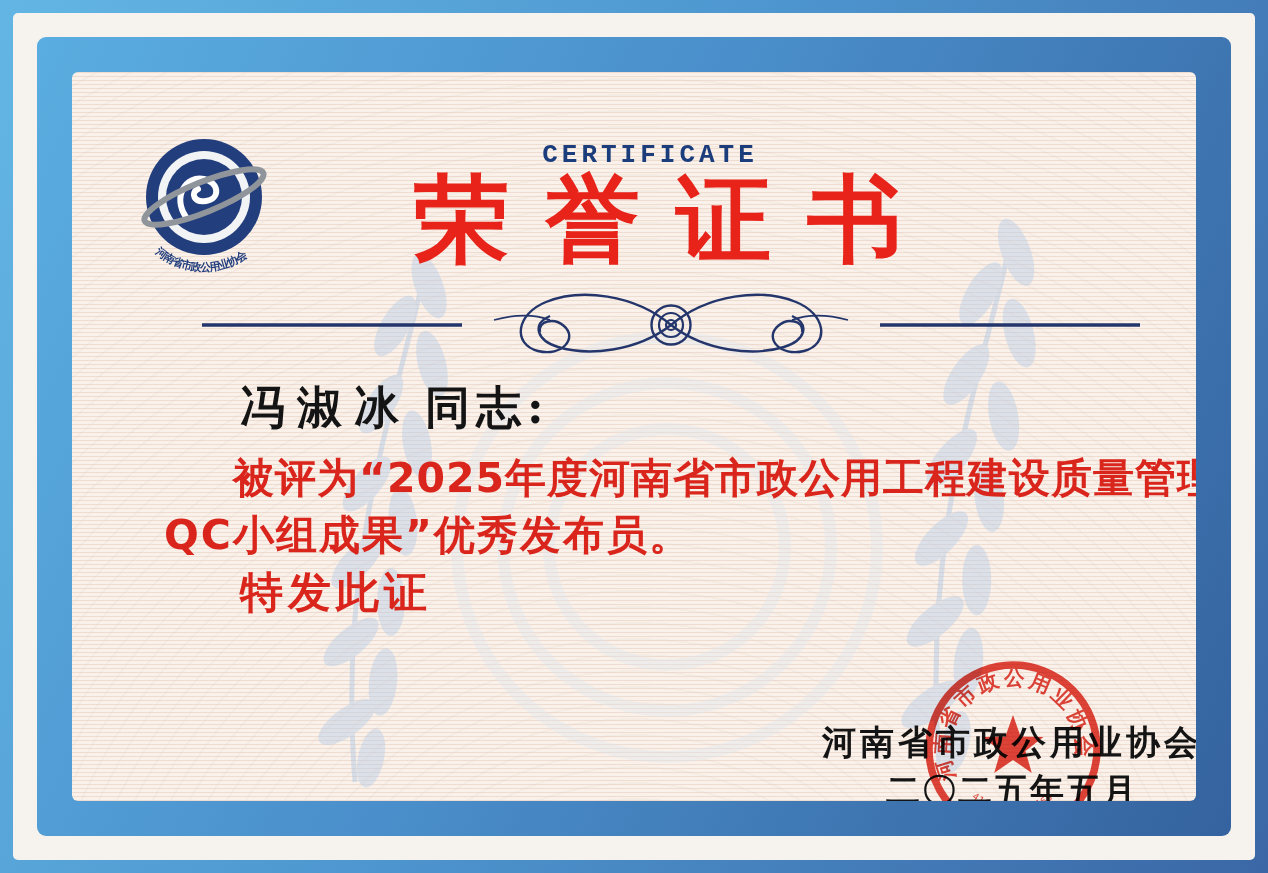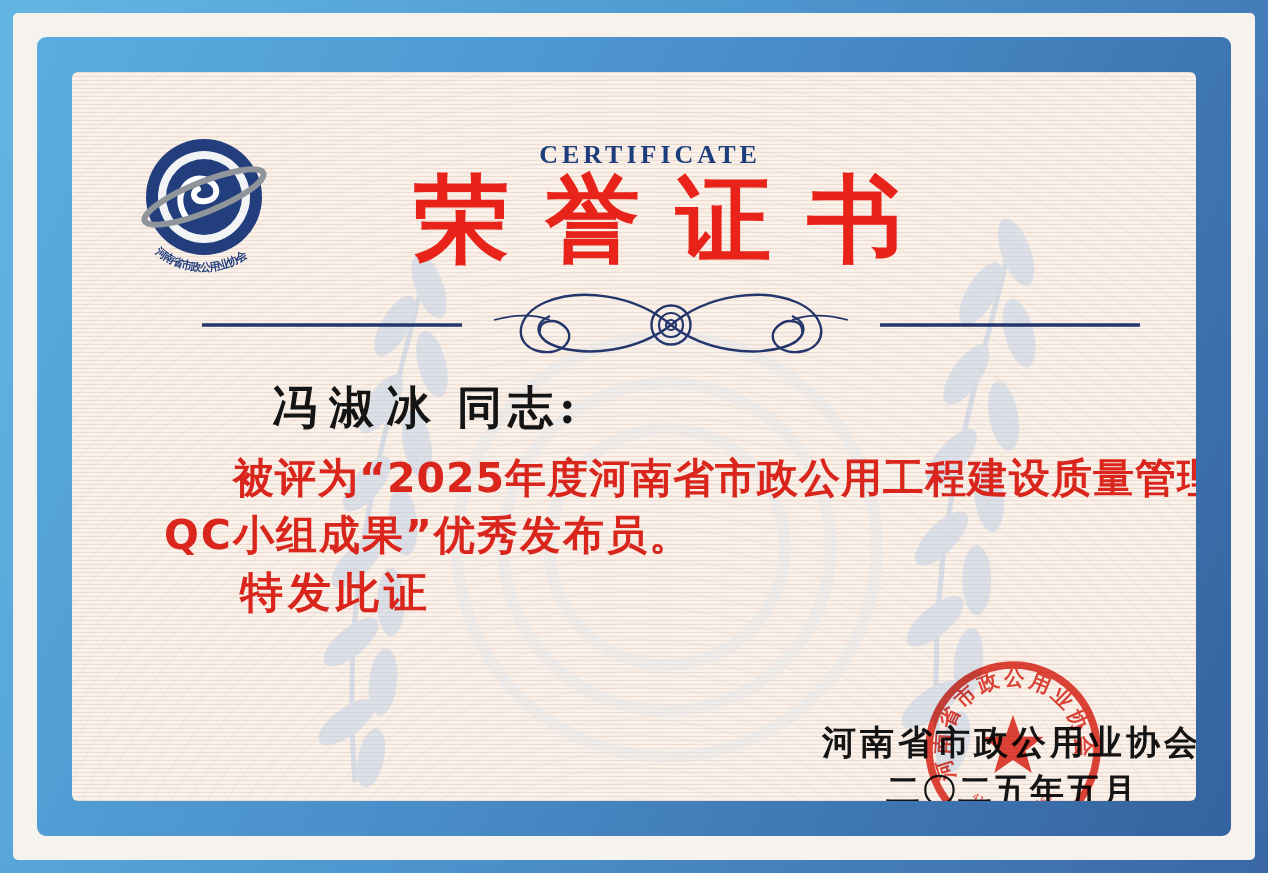--- a/index.html
+++ b/index.html
@@ -38,35 +38,35 @@
   
   .wm{position:absolute;pointer-events:none;}
   .laurel-left{left:205px;top:180px;opacity:.42;}
   .laurel-right{left:785px;top:145px;opacity:.42;}
   .rings{left:355px;top:235px;opacity:.30;}
   
   .logo{position:absolute;left:64px;top:61px;}
   
   .title-en{
     position:absolute;left:578px;top:68px;transform:translateX(-50%);
-    color:#1c3d7c;font-family:Liberation Serif, serif;font-weight:bold;
+    color:#1c3d7c;font-family:Liberation Mono, monospace;font-weight:bold;
     font-size:26px;letter-spacing:4px;white-space:nowrap;
   }
   .title-cn{
     position:absolute;left:604px;top:100px;transform:translateX(-50%);
     color:#e8231a;font-weight:900;font-size:95px;letter-spacing:36px;
     white-space:nowrap;line-height:1;
   }
   .divider{position:absolute;left:122px;top:216px;}
   .recipient-line{
     position:absolute;left:168px;top:313px;
     color:#141414;font-family:"DejaVu Serif",serif;font-weight:600;
     font-size:45px;white-space:nowrap;line-height:1;
   }
-  .recipient-name{letter-spacing:12px;margin-left:32px;}
+  .recipient-name{letter-spacing:12px;}
   .recipient-suffix{letter-spacing:6px;margin-left:14px;text-align:center;}
   .body-line{
     position:absolute;color:#d9251b;font-weight:700;line-height:1;
     white-space:nowrap;font-family:"DejaVu Sans",sans-serif;
   }
   .body-line1{left:161px;top:386px;font-size:41px;letter-spacing:1px;}
   .body-line2{left:92px;top:443px;font-size:41px;letter-spacing:2px;}
   .body-line3{left:168px;top:499px;font-size:43px;letter-spacing:5px;}
   .issuer-line,.date-line{
     position:absolute;transform:translateX(-50%);

